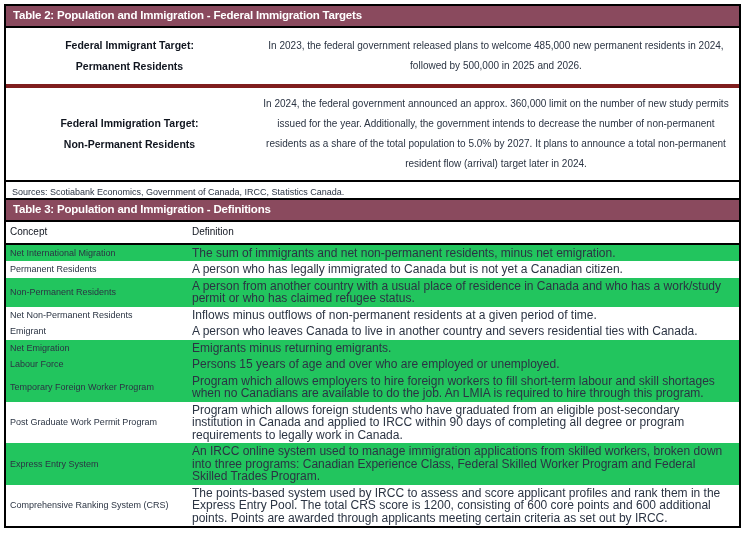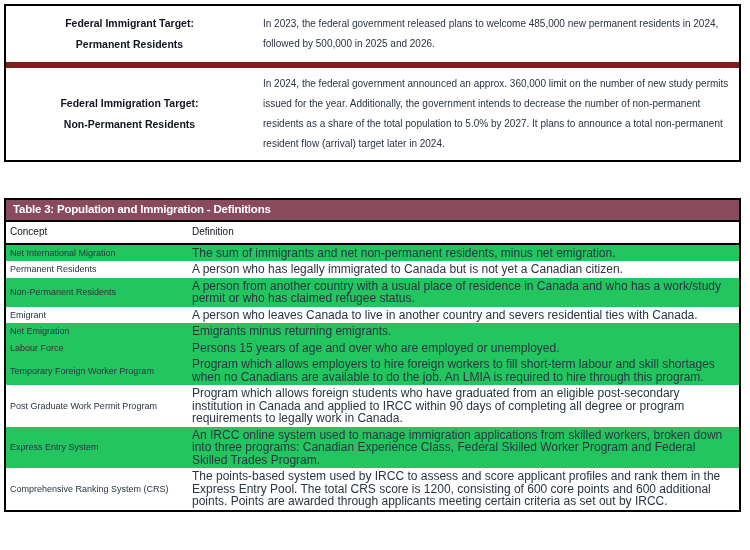--- a/index.html
+++ b/index.html
@@ -66,22 +66,23 @@
     color: #10151f;
     padding: 7px 12px 7px 6px;
     box-sizing: border-box;
   }
   .t2 .body {
     font-size: 10px;
     line-height: 20px;
     color: #2b3443;
     padding: 6px 10px 6px 4px;
     box-sizing: border-box;
-  }
-  .t2 .rowdiv td { border-top: 6px solid #7f1d1d; }
+    text-align: center;
+  }
+  .t2 .rowdiv td { border-top: 4px solid #7f1d1d; }
 
   .srcbar {
     border-top: 2px solid #000000;
     font-size: 9px;
     line-height: 12px;
     color: #2b3443;
     padding: 4px 0 4px 6px;
     background: #ffffff;
     white-space: nowrap;
   }
@@ -116,40 +117,42 @@
   .t3 tr.shade td { background: #22c55e; }
   .t3 tr.plain td { background: #ffffff; }
 </style>
 </head>
 <body>
 
 <div class="page">
 
   <div class="tbl-block t2">
 
+    <div class="tbl-title">Table 2: Population and Immigration - Federal Immigration Targets</div>
 
     <table class="grid">
       <tbody>
         <tr>
           <td class="lbl">
             <div>Federal Immigrant Target:</div>
             <div>Permanent Residents</div>
           </td>
           <td class="body">In 2023, the federal government released plans to welcome 485,000 new permanent residents in 2024, followed by 500,000 in 2025 and 2026.</td>
         </tr>
         <tr class="rowdiv">
           <td class="lbl">
             <div>Federal Immigration Target:</div>
             <div>Non-Permanent Residents</div>
           </td>
           <td class="body">In 2024, the federal government announced an approx. 360,000 limit on the number of new study permits issued for the year. Additionally, the government intends to decrease the number of non-permanent residents as a share of the total population to 5.0% by 2027. It plans to announce a total non-permanent resident flow (arrival) target later in 2024.</td>
         </tr>
       </tbody>
     </table>
 
+    <div class="srcbar">Sources: Scotiabank Economics, Government of Canada, IRCC, Statistics Canada.</div>
   </div>
 
   <div class="tbl-block t3">
 
     <div class="tbl-title">Table 3: Population and Immigration - Definitions</div>
 
     <table class="grid">
       <tbody>
         <tr class="hdr">
           <td class="concept">Concept</td>
@@ -163,20 +166,24 @@
           </tr>
           <tr class="plain">
             <td class="concept">Permanent Residents</td>
             <td class="defn">A person who has legally immigrated to Canada but is not yet a Canadian citizen.</td>
           </tr>
           <tr class="shade">
             <td class="concept">Non-Permanent Residents</td>
             <td class="defn">A person from another country with a usual place of residence in Canada and who has a work/study permit or who has claimed refugee status.</td>
           </tr>
           <tr class="plain">
+            <td class="concept">Net Non-Permanent Residents</td>
+            <td class="defn">Inflows minus outflows of non-permanent residents at a given period of time.</td>
+          </tr>
+          <tr class="plain">
             <td class="concept">Emigrant</td>
             <td class="defn">A person who leaves Canada to live in another country and severs residential ties with Canada.</td>
           </tr>
           <tr class="shade">
             <td class="concept">Net Emigration</td>
             <td class="defn">Emigrants minus returning emigrants.</td>
           </tr>
           <tr class="shade">
             <td class="concept">Labour Force</td>
             <td class="defn">Persons 15 years of age and over who are employed or unemployed.</td>

